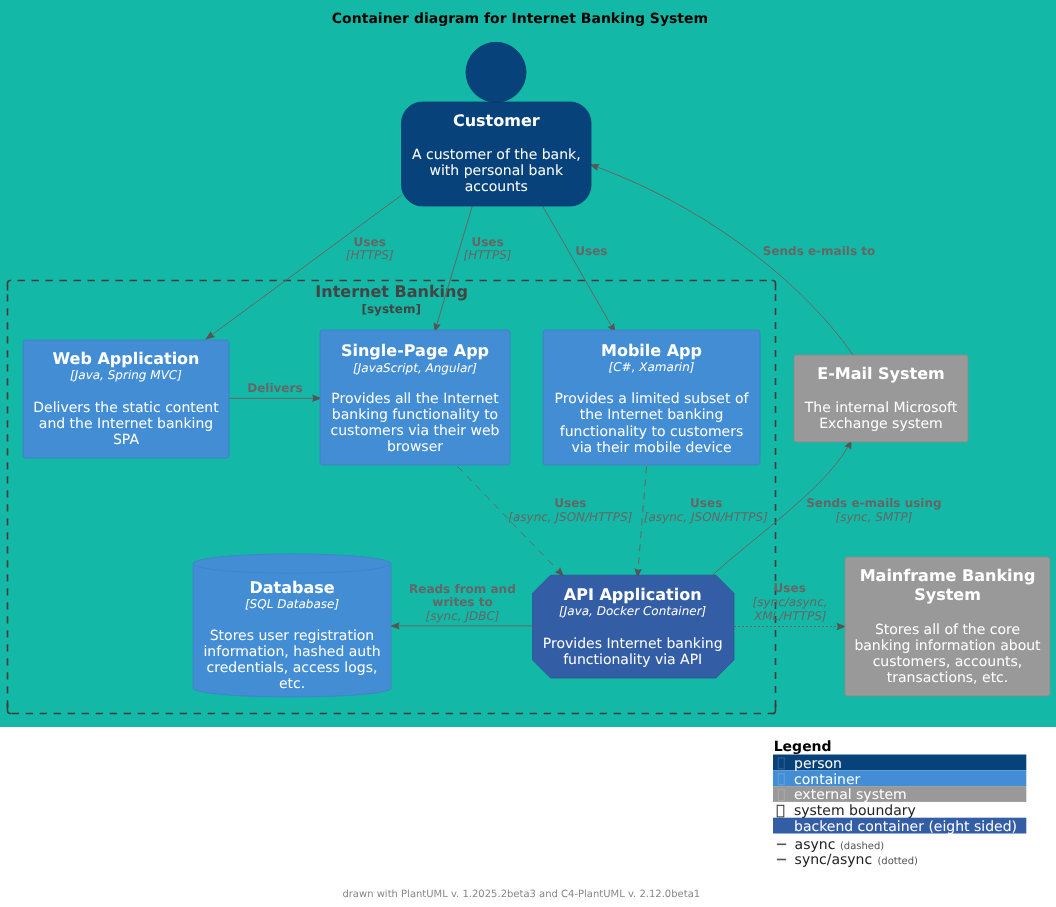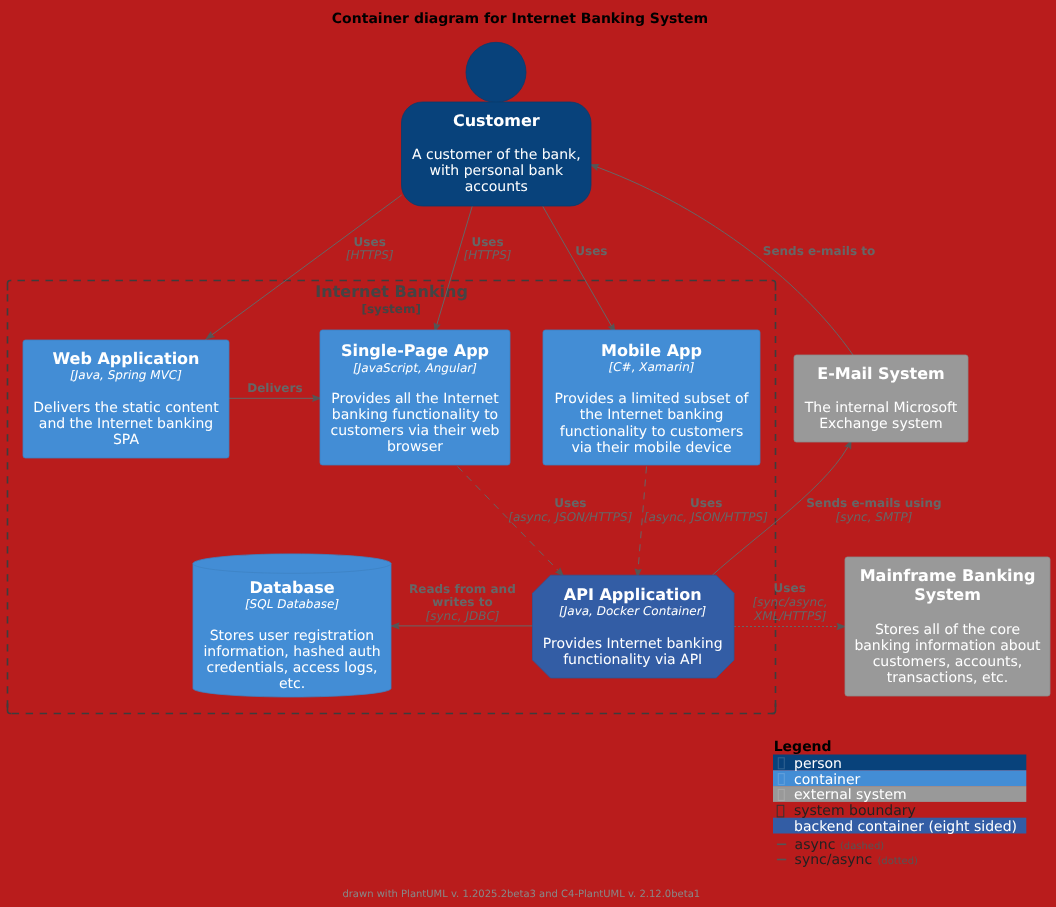--- a/index.html
+++ b/index.html
@@ -1,19 +1,19 @@
 <!DOCTYPE html>
 <html><head>
 <meta charset="utf-8">
 <title>Container diagram for Internet Banking System</title>
 <style>
   html,body{margin:0;padding:0;background:#ffffff;}
   body{width:1056px;height:907px;overflow:hidden;
        font-family:"DejaVu Sans",sans-serif;-webkit-font-smoothing:antialiased;}
-  #stage{position:relative;width:1056px;height:907px;background:#b91c1c;will-change:transform;transform:translateZ(0);}
+  #stage{position:relative;width:1056px;height:727px;background:#14b8a6;will-change:transform;transform:translateZ(0);}
   svg#diagram{position:absolute;left:0;top:0;width:1056px;height:907px;display:block;
               shape-rendering:geometricPrecision;}
   text{font-family:"DejaVu Sans",sans-serif;-webkit-font-smoothing:antialiased;text-rendering:geometricPrecision;}
   .ttl{font-size:16px;font-weight:bold;fill:#ffffff;}
   .tech{font-size:12px;font-style:italic;fill:#ffffff;}
   .desc{font-size:14px;fill:#ffffff;}
   .relb{font-size:12px;font-weight:bold;fill:#666666;}
   .reli{font-size:12px;font-style:italic;fill:#666666;}
   .bnd{font-size:16px;font-weight:bold;fill:#444444;}
   .bndt{font-size:12px;font-weight:bold;fill:#444444;}

